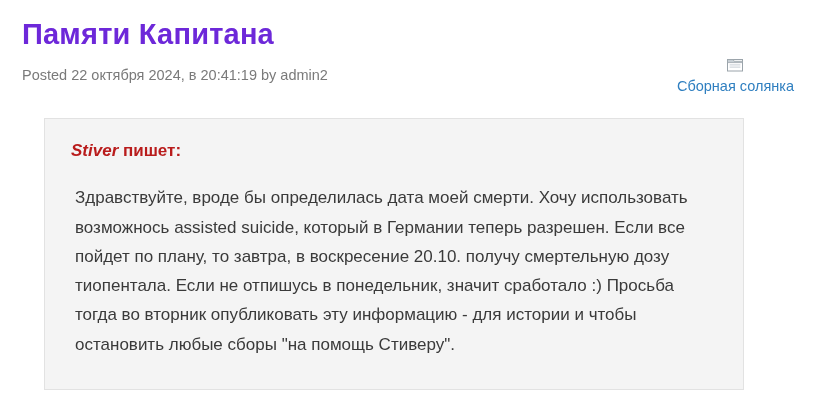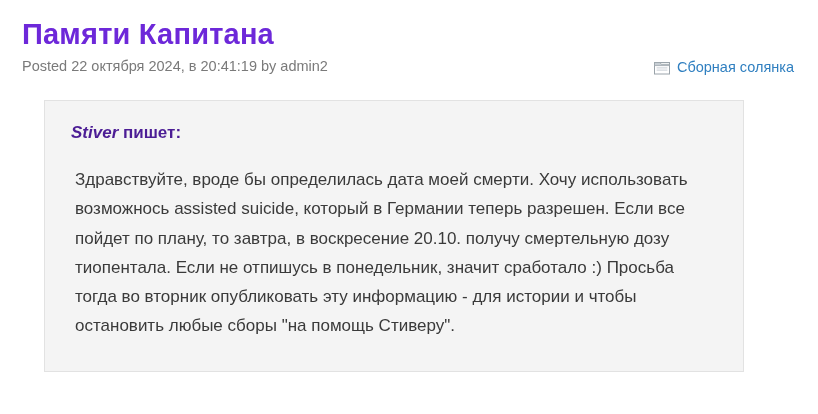--- a/index.html
+++ b/index.html
@@ -42,20 +42,21 @@
     color: #7a7a7a;
     line-height: 1.3;
     white-space: nowrap;
   }
   .category {
     display: flex;
     align-items: center;
     gap: 7px;
     font-size: 14.5px;
     white-space: nowrap;
+    flex-direction: column;
   }
   .category-link {
     color: #2f7fc0;
     text-decoration: none;
   }
   .folder-icon {
     display: inline-block;
     width: 16px;
     height: 14px;
     position: relative;
@@ -64,21 +65,21 @@
   .quote-box {
     margin: 24px 0 0 22px;
     width: 700px;
     box-sizing: border-box;
     background: #f4f4f4;
     border: 1px solid #e2e2e2;
     padding: 22px 26px 26px 26px;
   }
   .quote-head {
     font-size: 17px;
-    color: #4c1d95;
+    color: #b91c1c;
     margin: 0 0 22px 0;
     font-weight: bold;
   }
   .quote-head .nick {
     font-style: italic;
     font-weight: bold;
   }
   .quote-body {
     font-size: 17px;
     line-height: 1.72;

